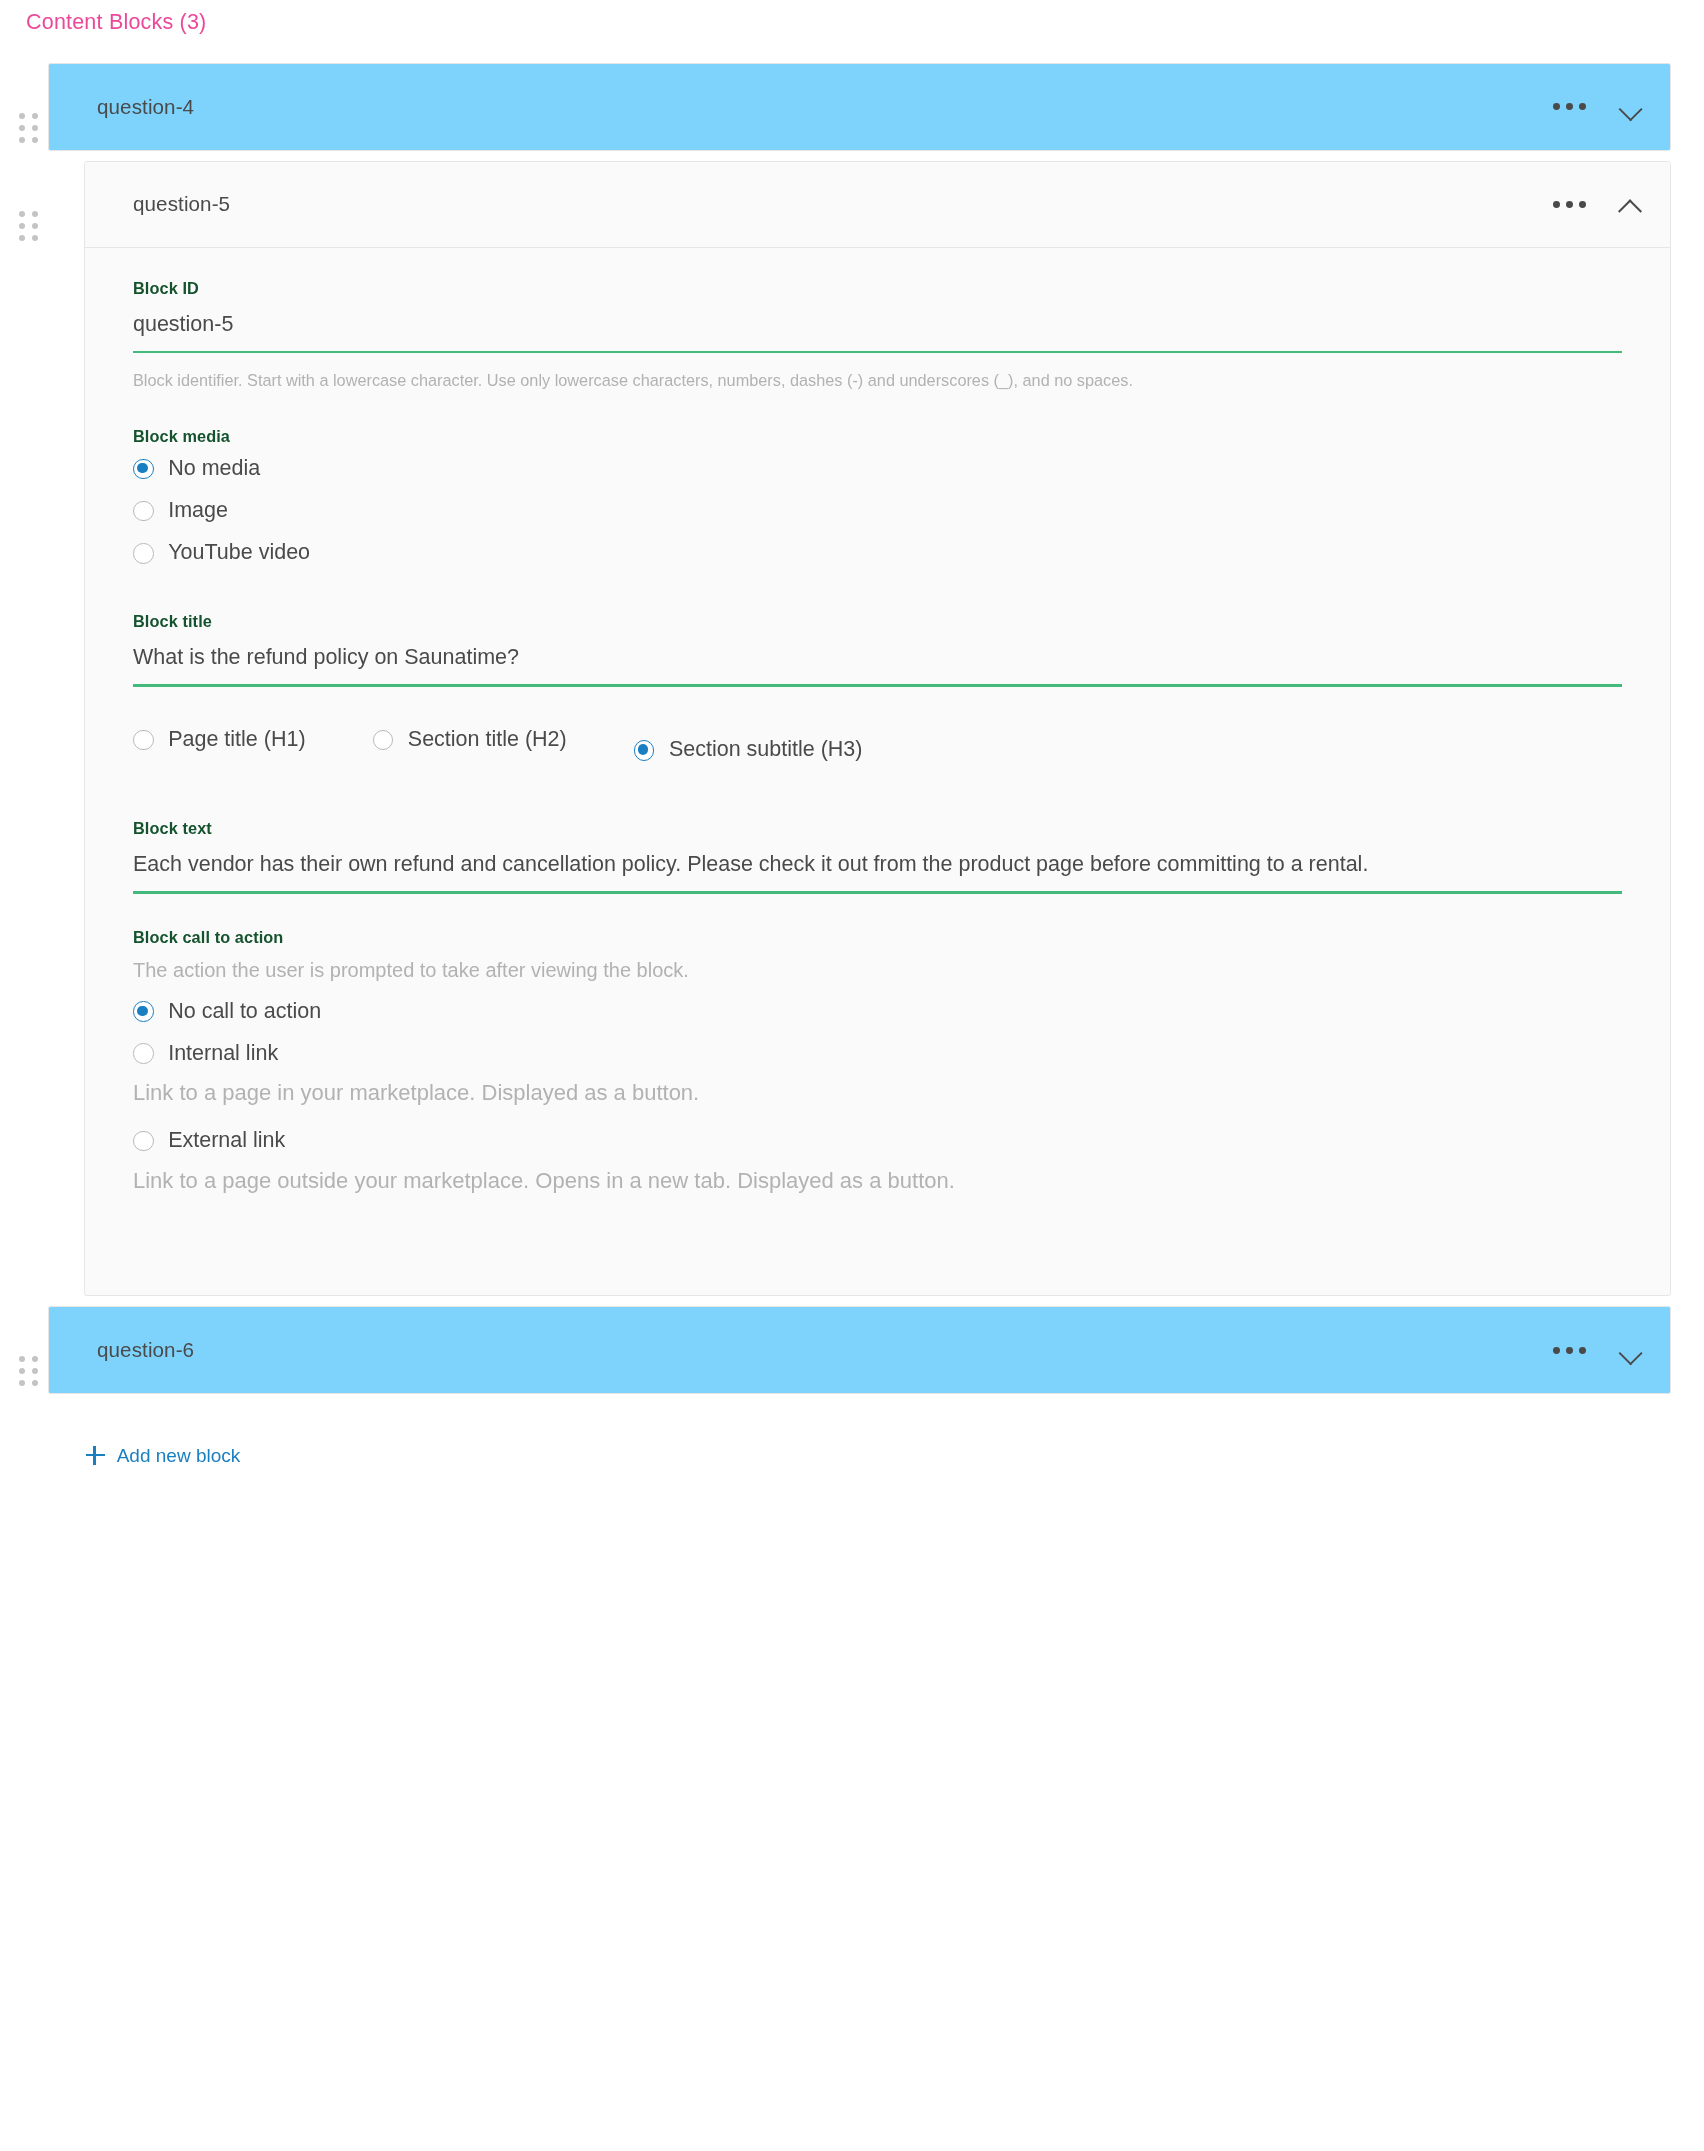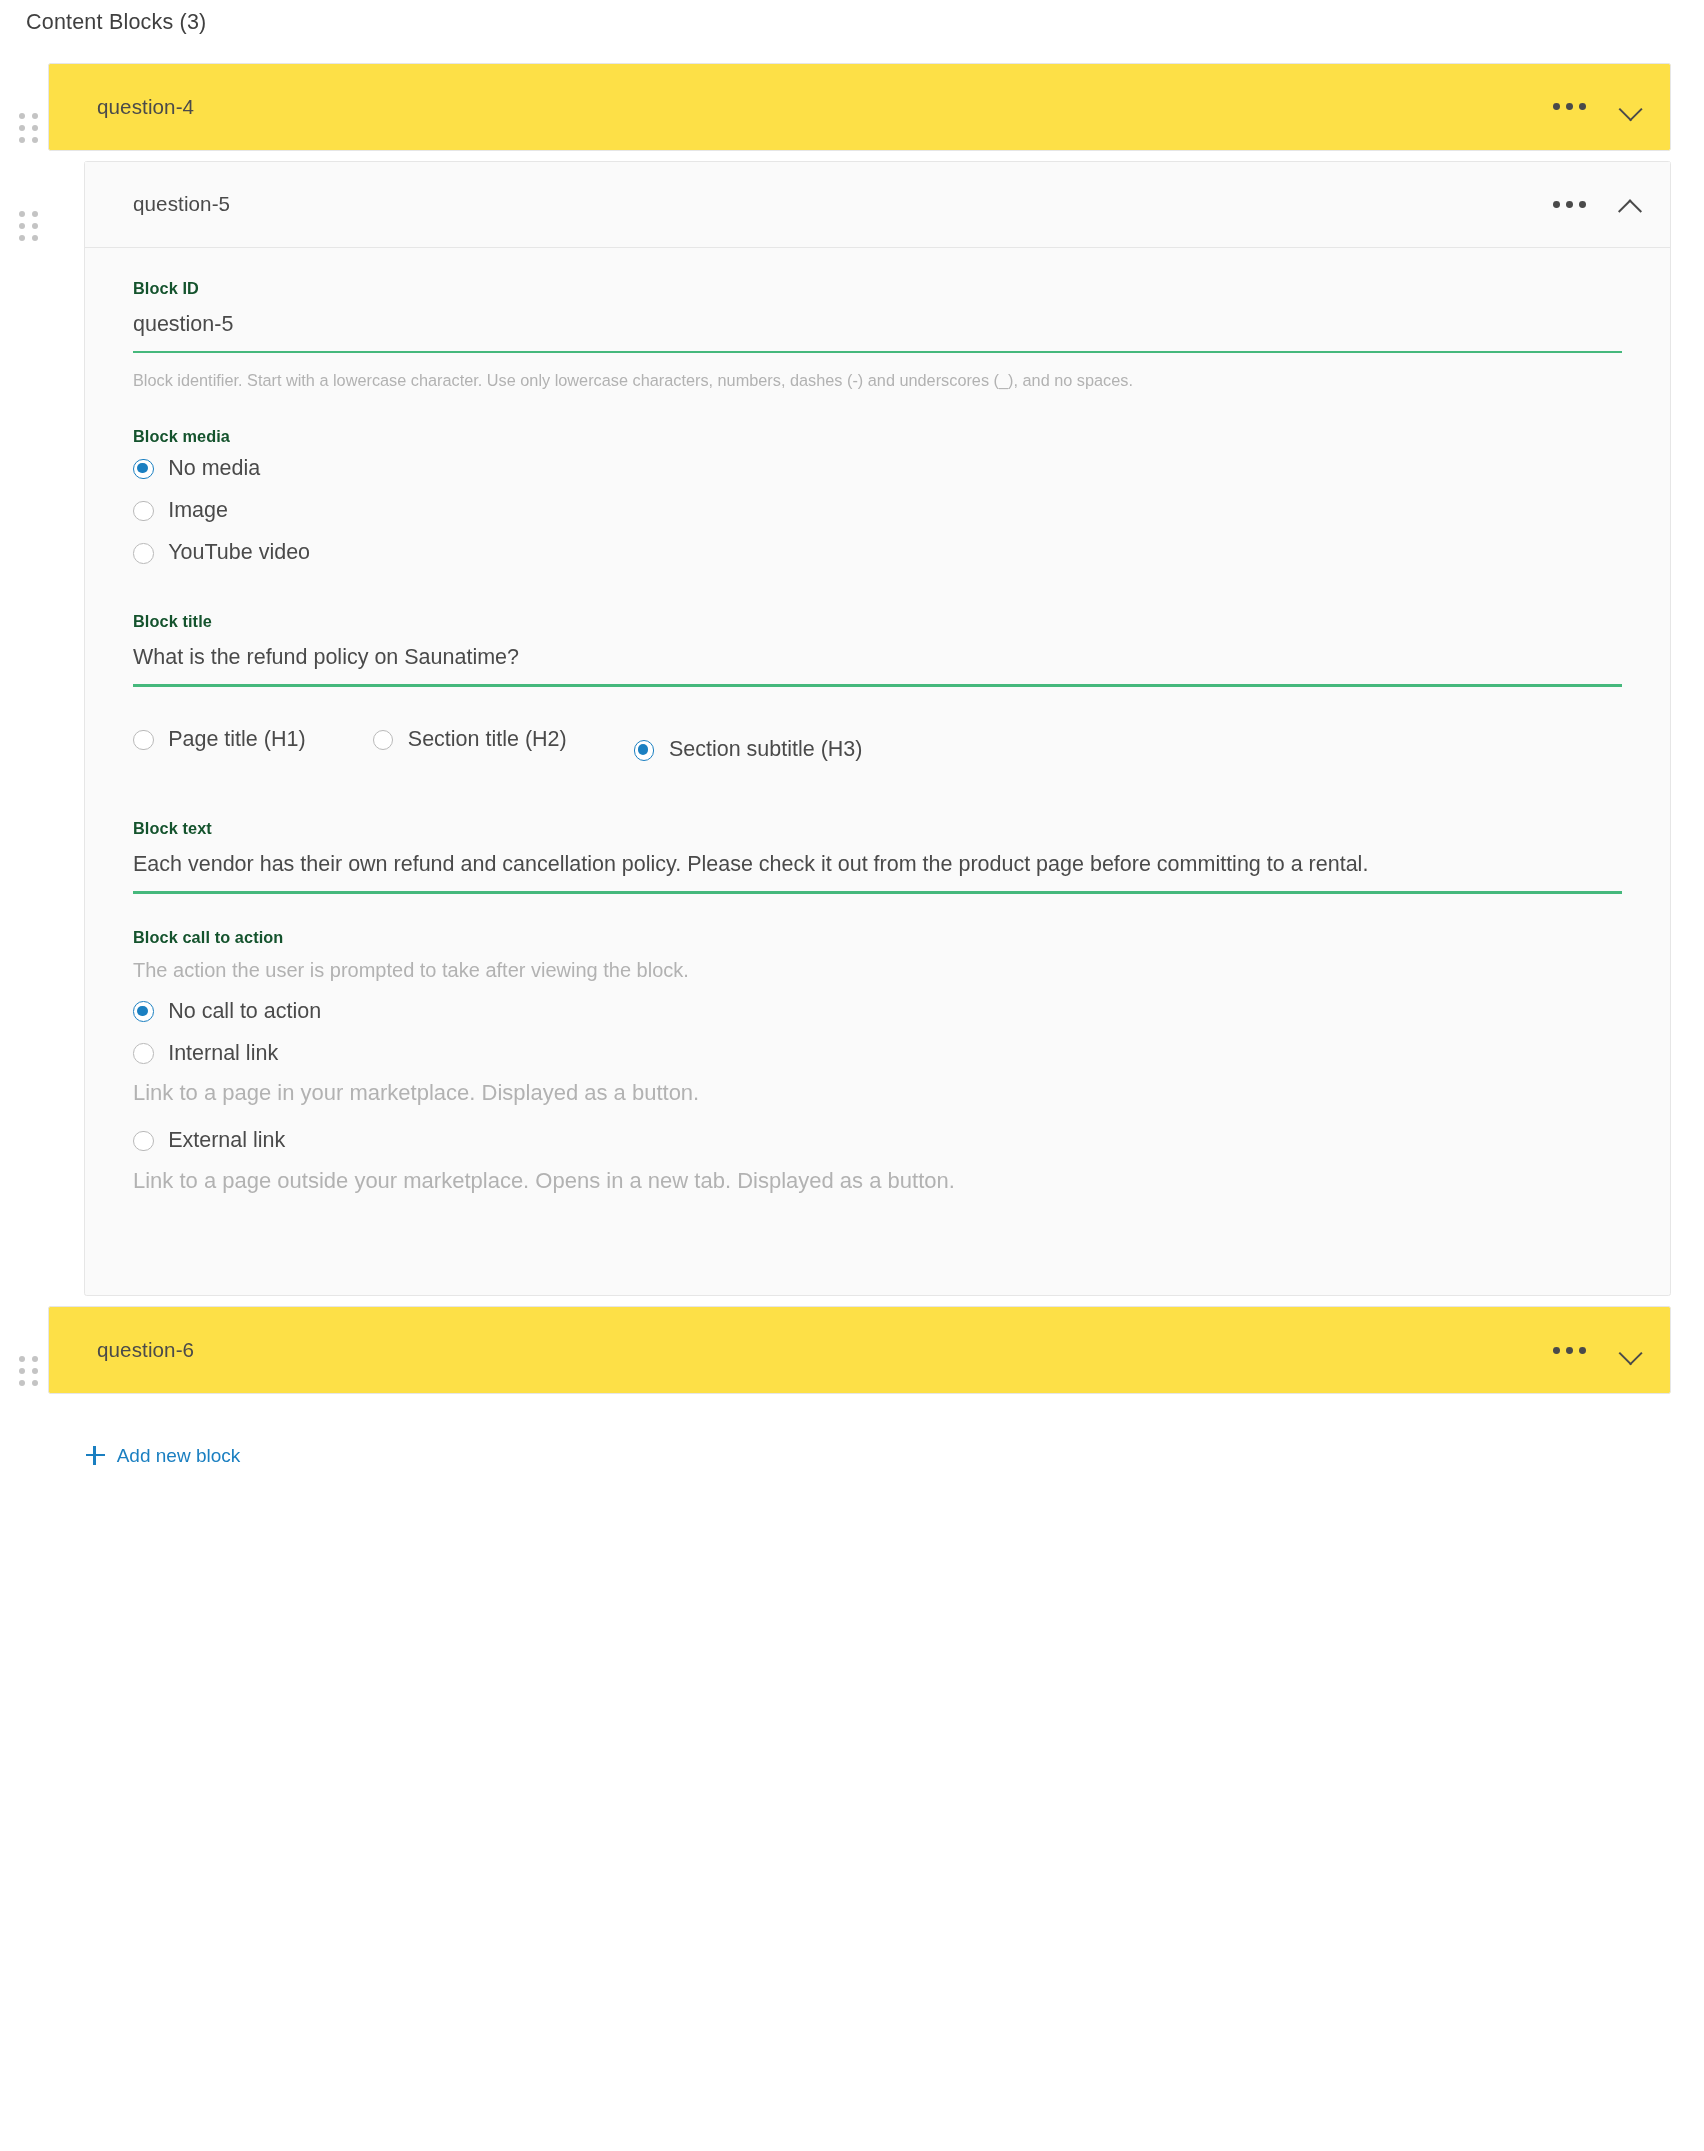--- a/index.html
+++ b/index.html
@@ -17,21 +17,21 @@
     -webkit-font-smoothing: antialiased;
   }
 
   .page {
     padding: 0 0 0 0;
   }
 
   
   .section-heading {
     font-size: 21.5px;
-    color: #404040;
+    color: #ec4899;
     letter-spacing: 0.2px;
     padding: 8.6px 0 0 26px;
     line-height: 1.3;
   }
 
   
   .block-list {
     margin-top: 26px;
     position: relative;
   }
@@ -62,21 +62,21 @@
   }
 
   .block-card {
     margin-left: 84px;
     margin-right: 33px;
     border: 0.9px solid #e6e6e6;
     border-radius: 2.6px;
     background: #fafafa;
   }
   .block-card.collapsed {
-    background: #fde047;
+    background: #7dd3fc;
     margin-left: 48px;
   }
   .block-card.expanded {
     background: #fafafa;
   }
 
   .block-header {
     height: 86px;
     display: flex;
     align-items: center;

